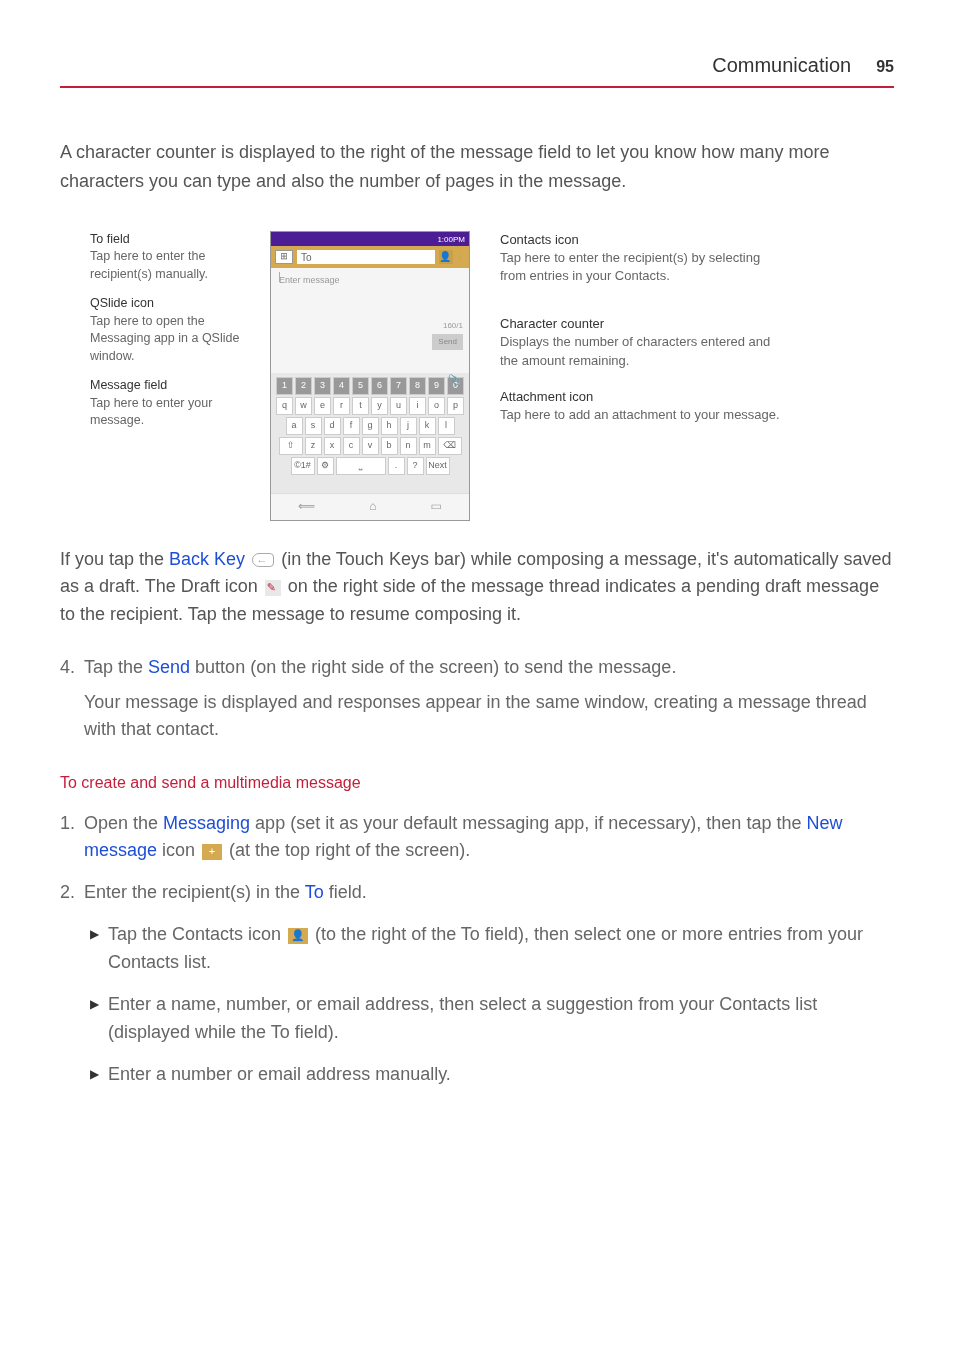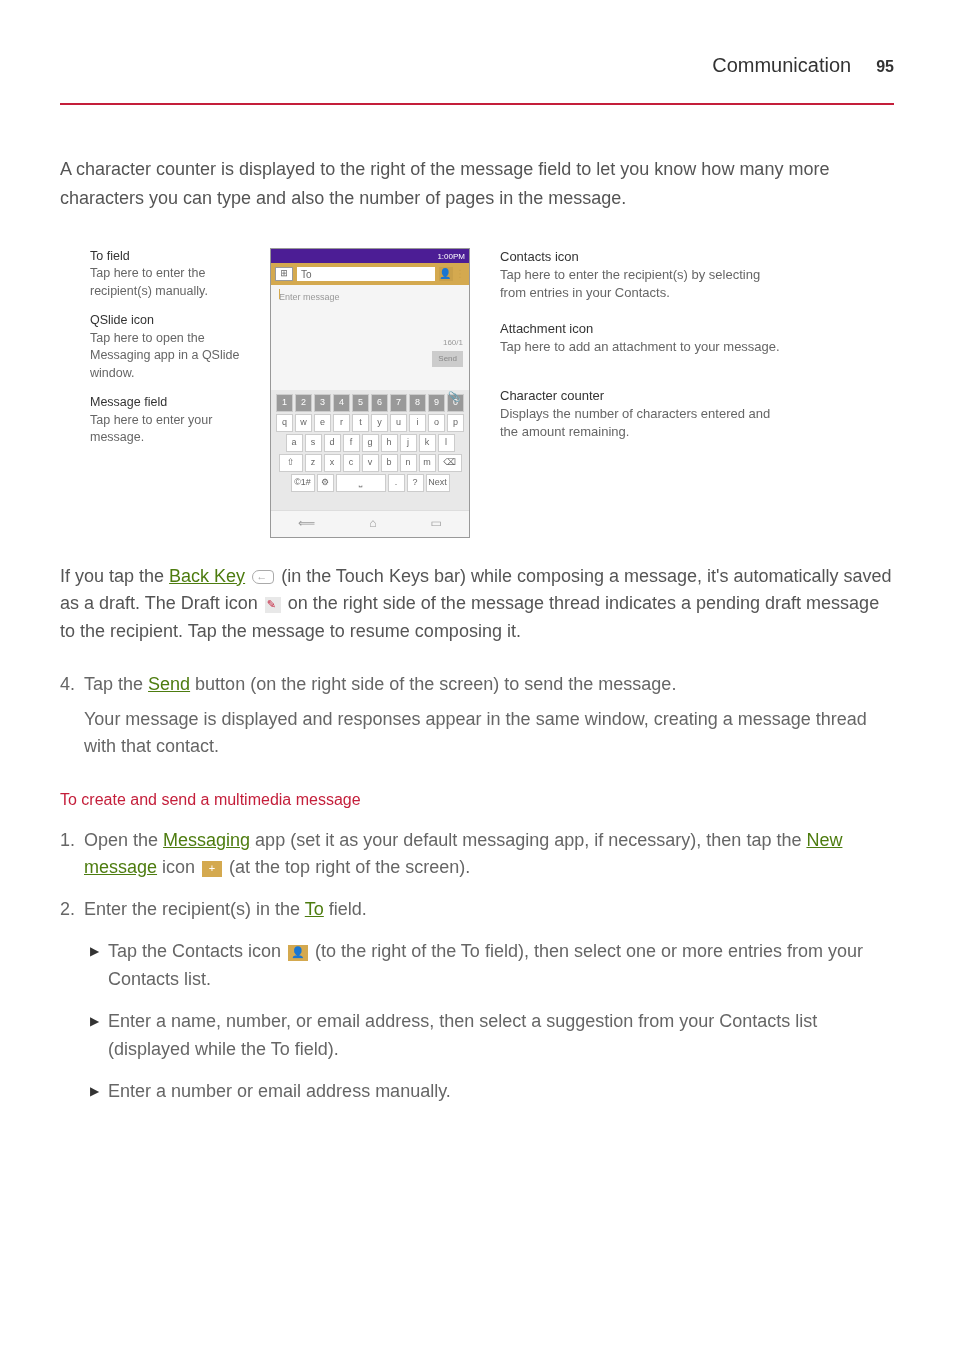--- a/index.html
+++ b/index.html
@@ -12,21 +12,21 @@
       width: 954px;
       height: 1372px;
       padding: 50px 60px;
       background: white;
       color: #666;
       font-size: 18px;
       line-height: 1.5;
     }
     .header-section {
       border-bottom: 2px solid #c41e3a;
-      padding-bottom: 23px;
+      padding-bottom: 6px;
       margin-bottom: 50px;
       text-align: right;
     }
     .header-title {
       color: #333;
       font-size: 20px;
       font-weight: normal;
       display: inline;
       margin-right: 20px;
     }
@@ -277,23 +277,22 @@
     }
     .draft-icon::before {
       content: "✎";
       position: absolute;
       left: 2px;
       top: -1px;
       font-size: 11px;
       color: #c41e3a;
     }
     .bold {
-      color: #4d7c0f;
+      color: #1d4ed8;
       font-weight: normal;
-      text-decoration: underline;
     }
   </style>
 </head>
 <body>
 
 <div class="header-section">
   <span class="header-title">Communication</span>
   <span class="page-num">95</span>
 </div>
 
@@ -394,27 +393,27 @@
       <span>⌂</span>
       <span>▭</span>
     </div>
   </div>
 
   <div class="right-labels">
     <div class="right-label-group">
       <div class="label-title">Contacts icon</div>
       <div>Tap here to enter the recipient(s) by selecting from entries in your Contacts.</div>
     </div>
+    <div class="right-label-group" style="margin-top:30px">
+      <div class="label-title">Character counter</div>
+      <div>Displays the number of characters entered and the amount remaining.</div>
+    </div>
     <div class="right-label-group">
       <div class="label-title">Attachment icon</div>
       <div>Tap here to add an attachment to your message.</div>
-    </div>
-    <div class="right-label-group" style="margin-top:30px">
-      <div class="label-title">Character counter</div>
-      <div>Displays the number of characters entered and the amount remaining.</div>
     </div>
   </div>
 </div>
 
 <p class="body-para">
   <span>If you tap the </span><span class="bold">Back Key</span>
   <span class="back-icon"></span><span> (in the Touch Keys bar) while composing a message, it's automatically saved as a draft. The Draft icon </span><span class="draft-icon"></span><span> on the right side of the message thread indicates a pending draft message to the recipient. Tap the message to resume composing it.</span>
 </p>
 
 <div class="numbered-item">

